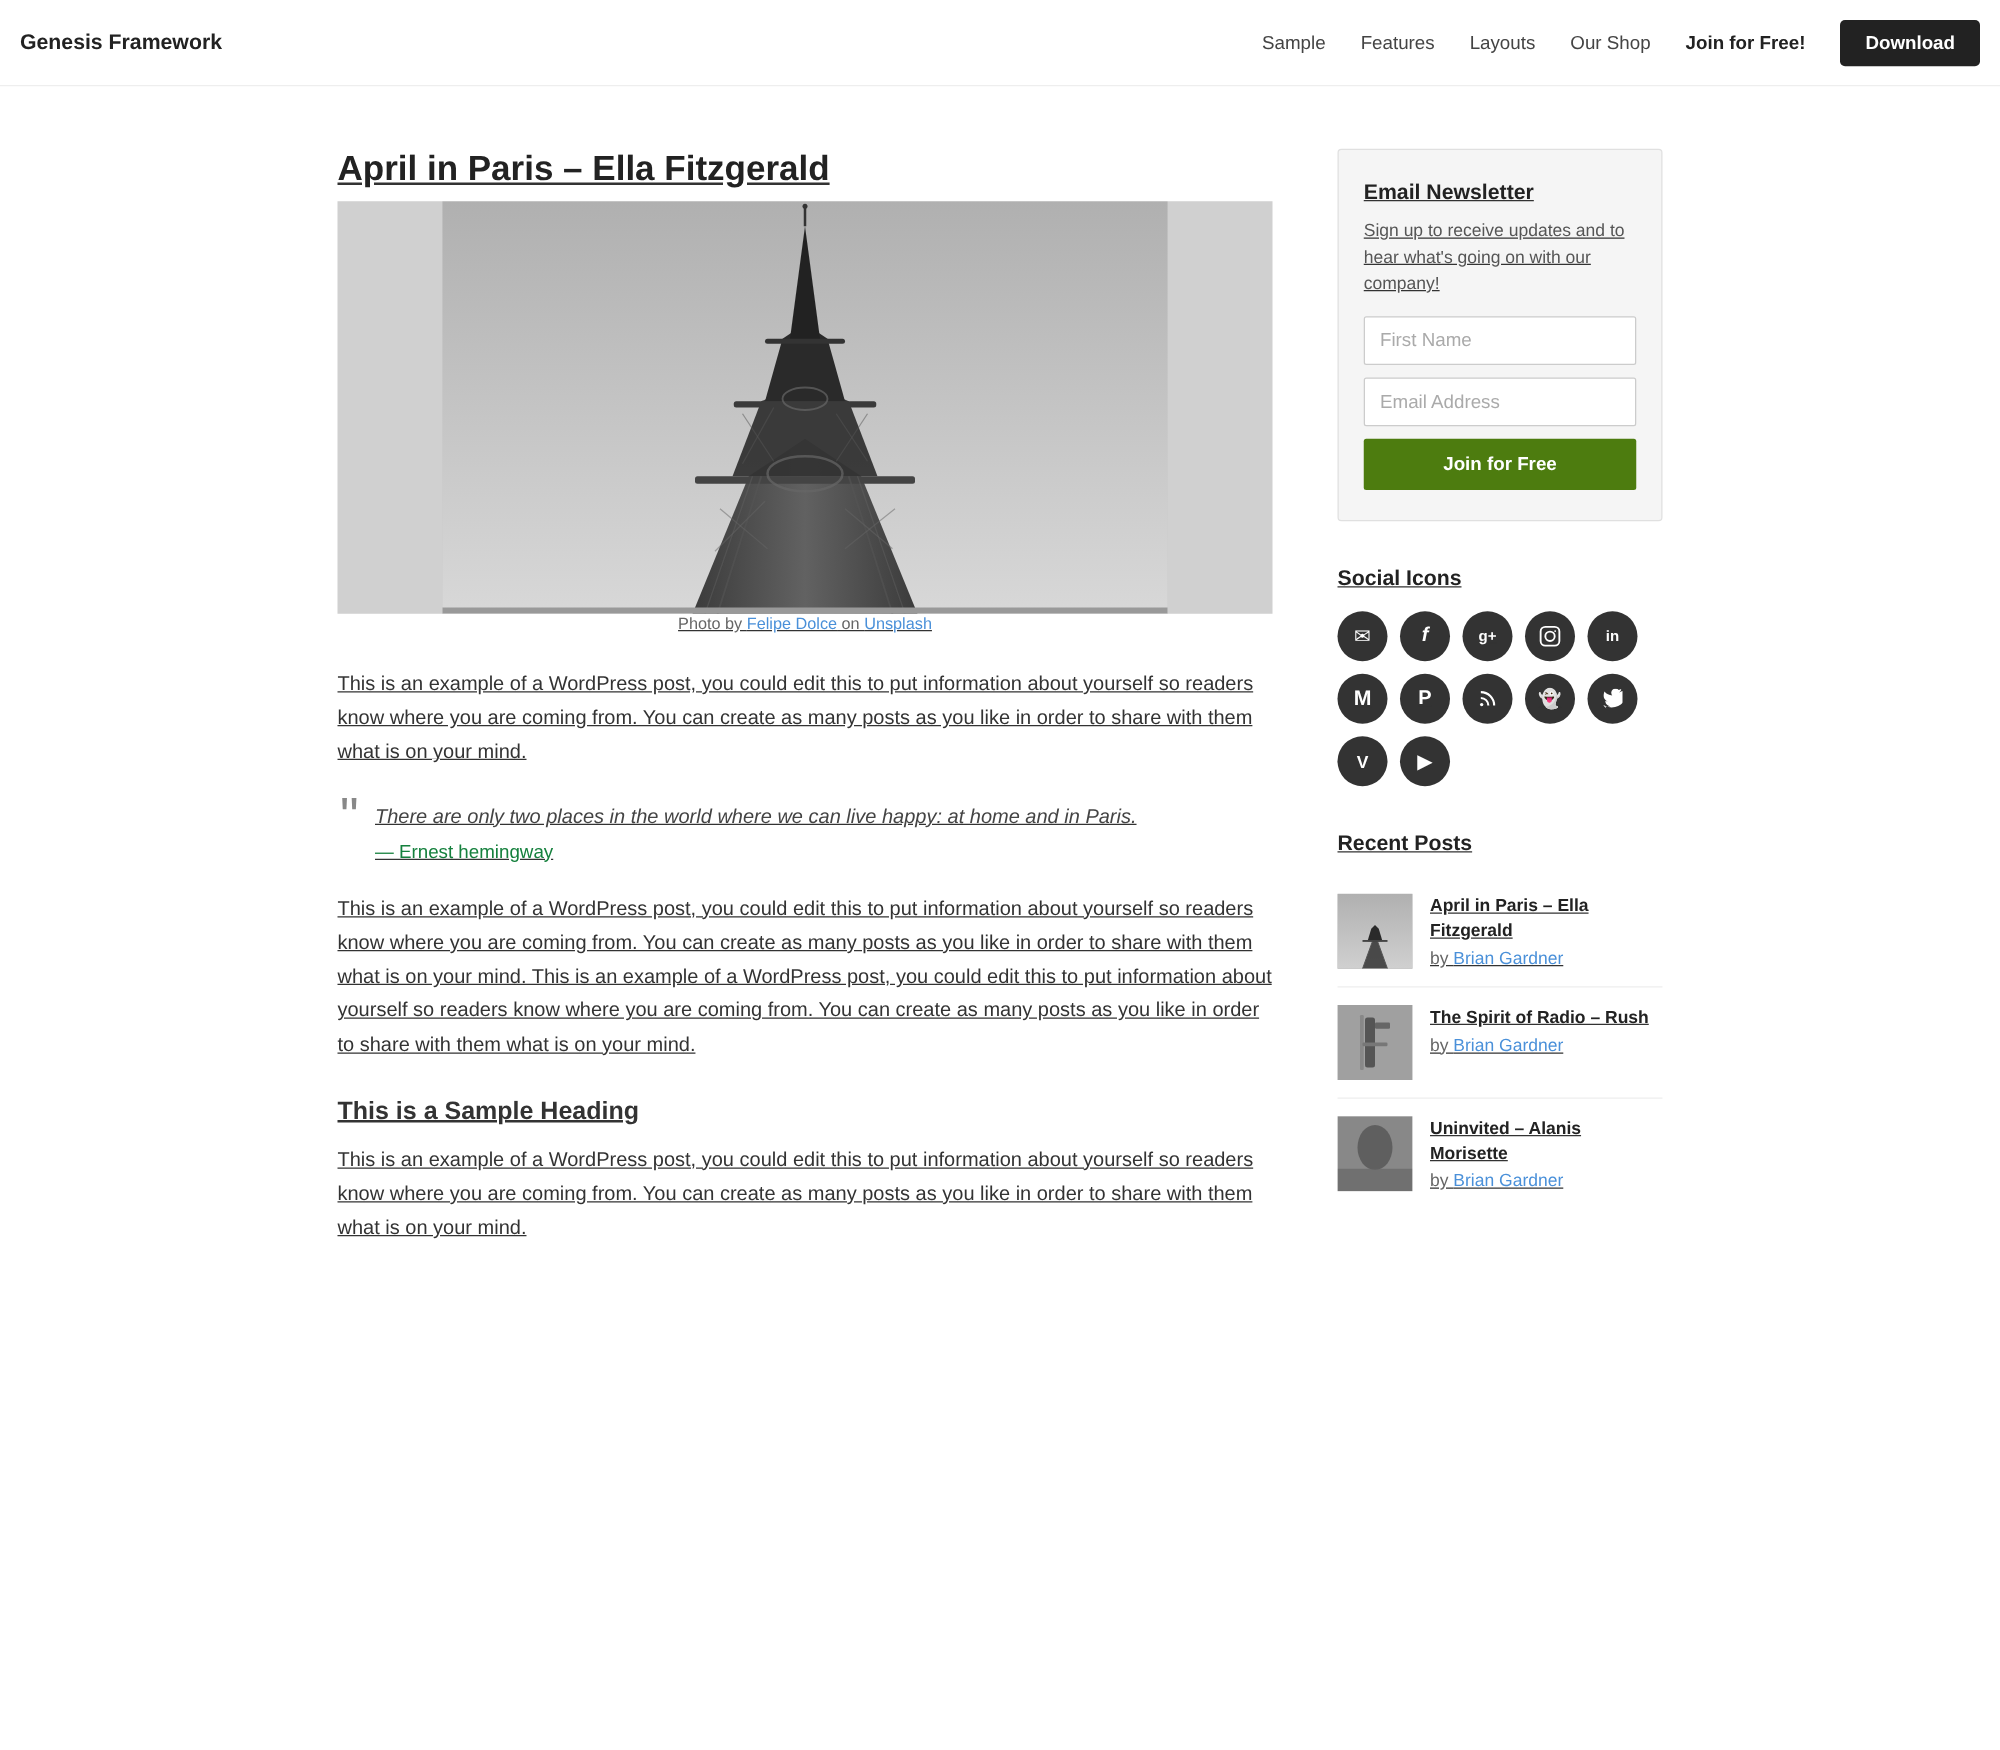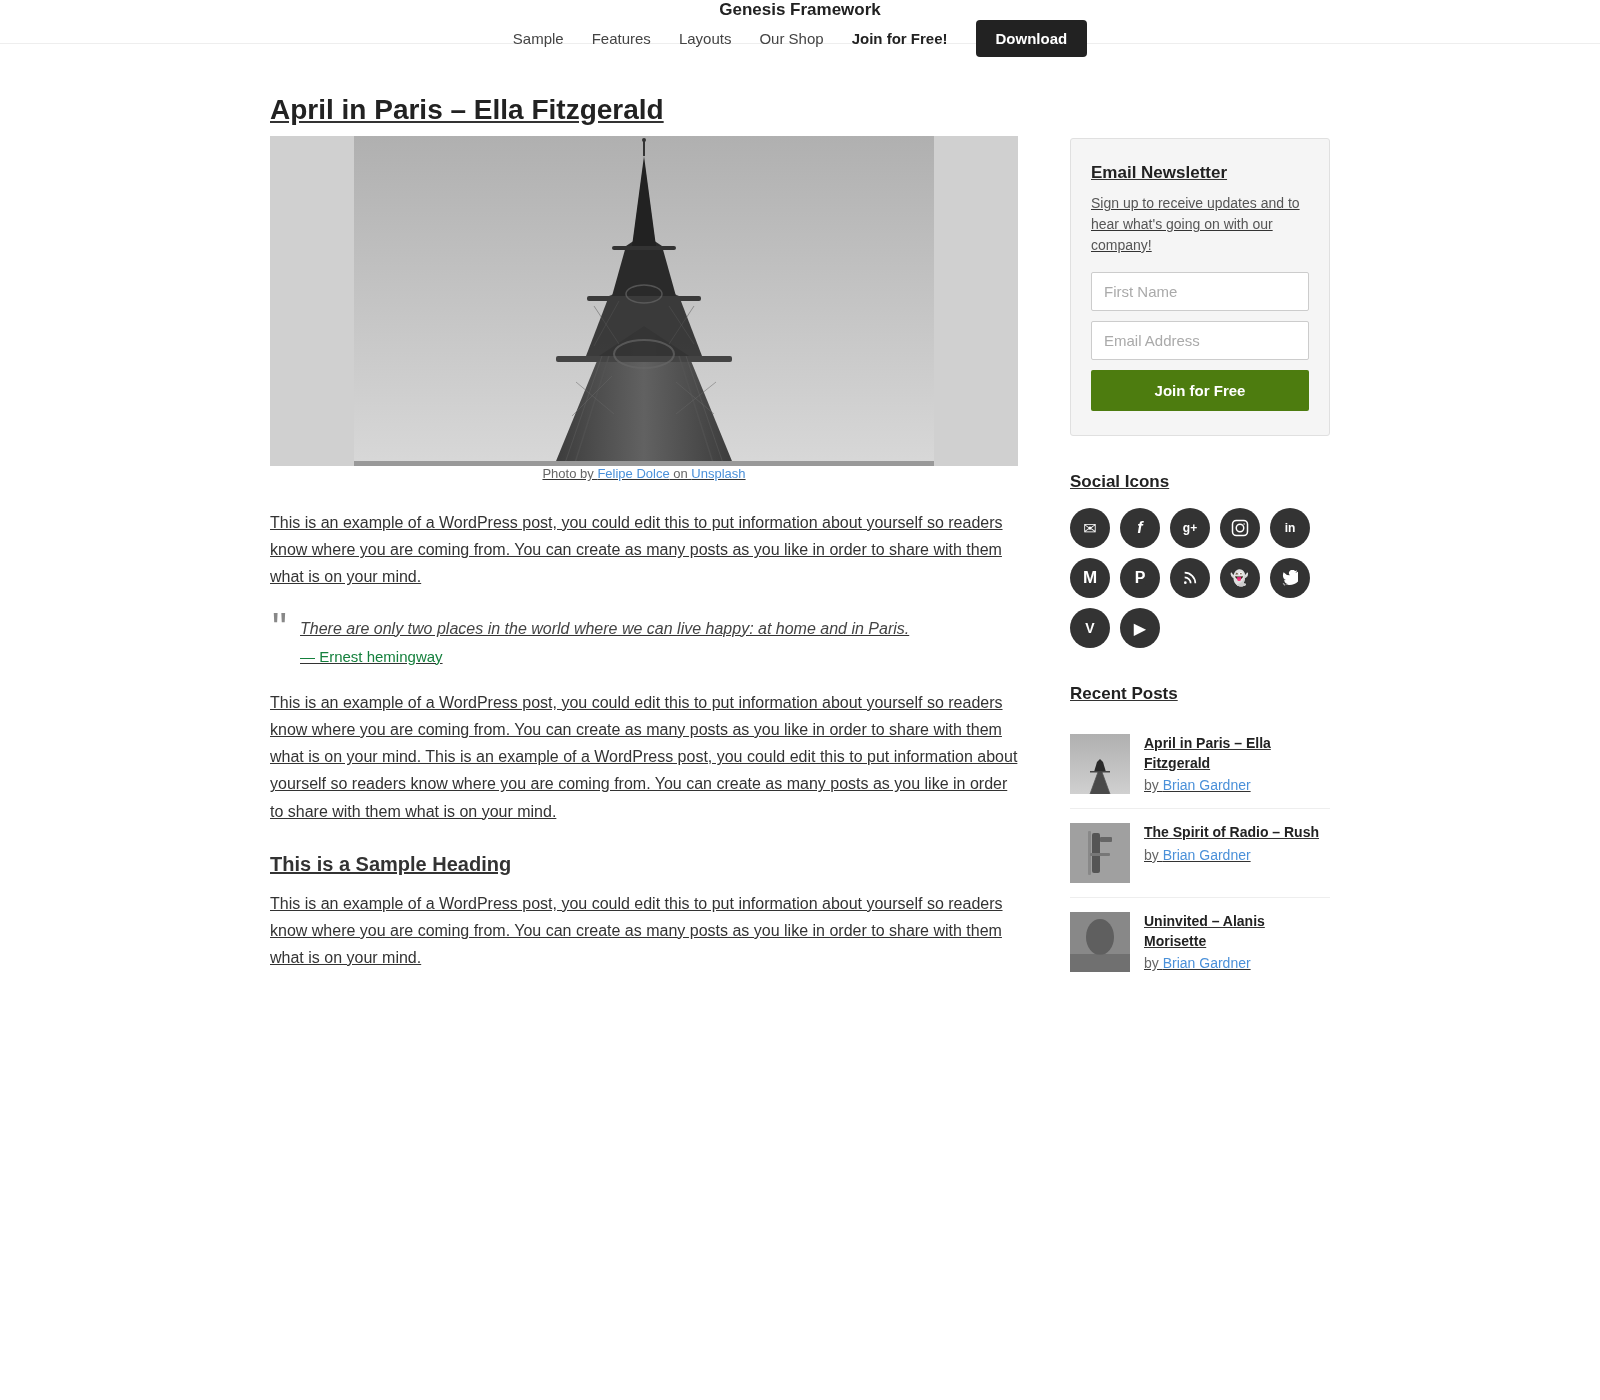--- a/index.html
+++ b/index.html
@@ -1,37 +1,36 @@
 <!DOCTYPE html>
 <html><head>
   <meta charset="utf-8">
   <style>
     * { box-sizing: border-box; margin: 0; padding: 0; }
     body { font-family: -apple-system, BlinkMacSystemFont, 'Segoe UI', sans-serif; font-size: 16px; color: #333; background: #fff; }
 
     
     .nav-bar {
       display: flex; align-items: center; justify-content: space-between;
-      padding: 0 16px; height: 44px; border-bottom: 1px solid #eee;
+      padding: 0 16px; height: 69px; border-bottom: 1px solid #eee;
       background: #fff;
-      flex-direction: column;
     }
     .nav-logo { font-size: 17px; font-weight: 600; color: #222; }
     .nav-links { display: flex; align-items: center; gap: 28px; }
     .nav-link { text-decoration: none; color: #444; font-size: 15px; }
     .nav-join { font-weight: 700; color: #222; text-decoration: none; font-size: 15px; }
     .nav-download {
       background: #222; color: #fff; padding: 10px 20px;
       border-radius: 4px; text-decoration: none; font-size: 15px; font-weight: 600;
     }
 
     
     .page-wrap { max-width: 1100px; margin: 0 auto; padding: 50px 20px 60px; display: flex; gap: 52px; text-decoration: underline; }
     .main-col { flex: 1; min-width: 0; }
-    .side-col { width: 260px; flex-shrink: 0; margin-top: 44px; }
+    .side-col { width: 260px; flex-shrink: 0; }
 
     
     .post-title { font-size: 28px; font-weight: 700; color: #222; margin-bottom: 10px; }
     .post-meta { font-size: 14px; color: #666; margin-bottom: 20px; }
     .post-meta a { color: #4a90d9; text-decoration: none; }
 
     
     .hero-image-wrap { margin-bottom: 12px; }
     .hero-image {
       width: 100%; height: 330px; background: #d0d0d0;

